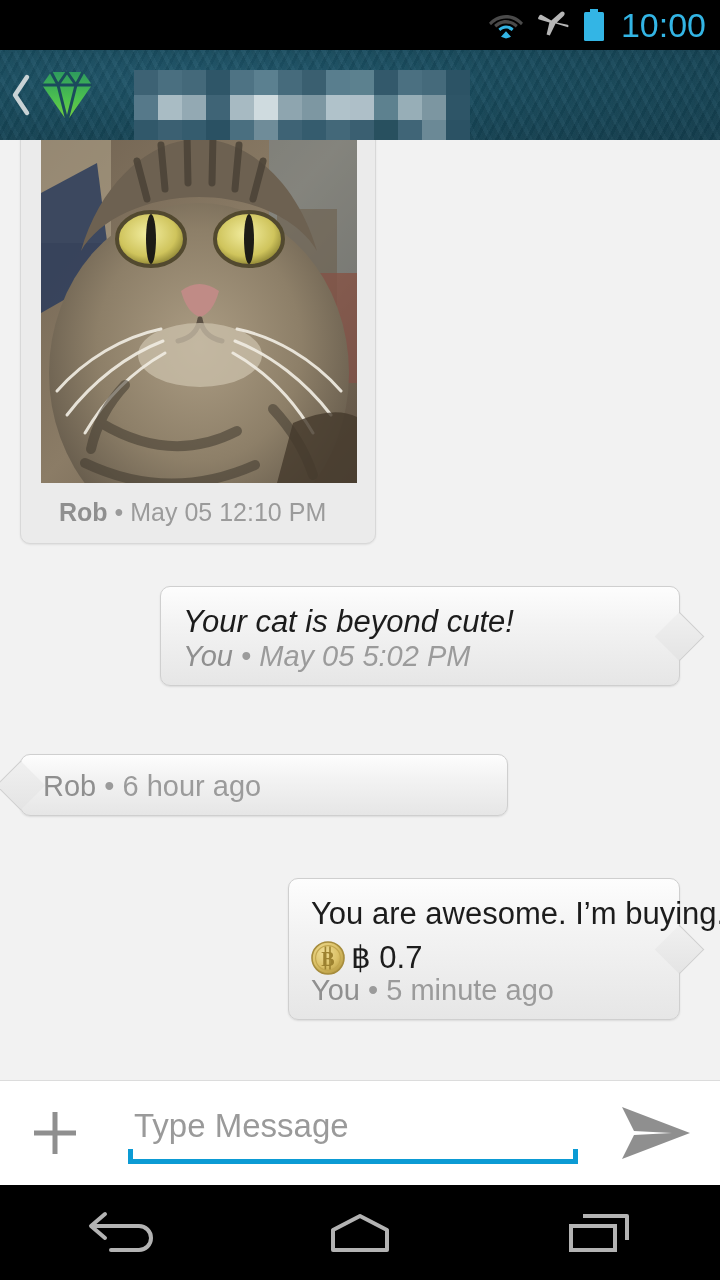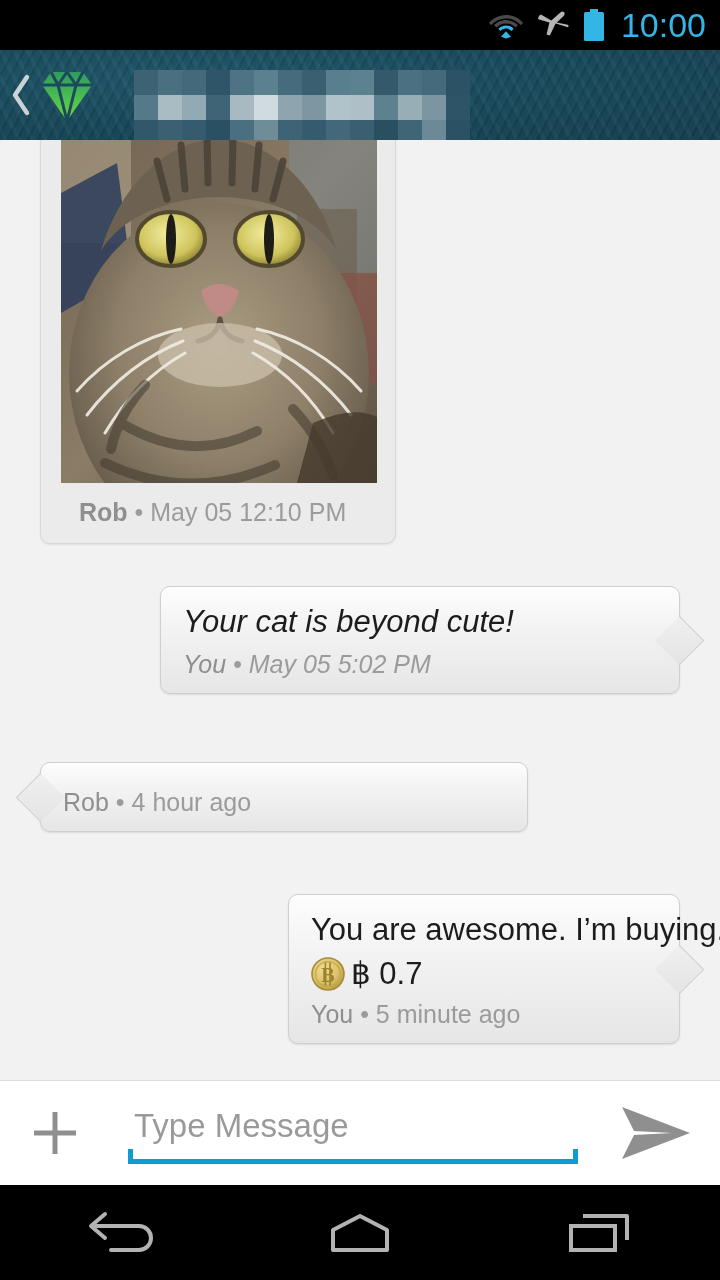--- a/index.html
+++ b/index.html
@@ -63,21 +63,21 @@
 
   
   .msglist {
     position: absolute; top: 140px; left: 0;
     width: 720px; height: 940px;
     background: #f2f2f2;
     overflow: hidden;
   }
 
   .row { display: flex; width: 100%; box-sizing: border-box; }
-  .row.left  { justify-content: flex-start; padding-left: 40px; }
+  .row.left  { justify-content: flex-start; padding-left: 20px; }
   .row.right { justify-content: flex-end;  padding-right: 40px; }
 
   .bubble {
     position: relative;
     background: linear-gradient(to bottom, #fdfdfd 0%, #f3f3f3 38%, #e6e6e6 100%);
     border: 1px solid #cfcfcf;
     border-radius: 10px;
     box-shadow: 0 1px 2px rgba(0,0,0,0.10);
     box-sizing: border-box;
     padding: 16px 22px 14px 22px;
@@ -96,22 +96,21 @@
   .bubble.left  .tail { left:  -18px; border-right: none; border-top: none; }
   .bubble .inner { position: relative; z-index: 1; }
 
   .msg-text {
     color: #1c1c1c;
     font-size: 31px;
     line-height: 38px;
     white-space: nowrap;
   }
   .msg-meta {
-    margin-top: 8px;
-    font-size: 25px;
+    font-size: 29px;
     line-height: 30px;
     color: #9b9b9b;
     white-space: nowrap;
   }
   .msg-meta .who { color: #8f8f8f; }
 
   
   .amount-line {
     display: flex; align-items: center;
     margin-top: 8px;
@@ -376,21 +375,21 @@
       </div>
     </div>
 
     <div class="row left" style="margin-top:68px;">
       <div class="bubble left" style="width:488px;">
         <span class="tail"></span>
         <div class="inner">
           <div class="msg-meta">
             <span class="who">Rob</span>
             <span>•</span>
-            <span>4 hour ago</span>
+            <span>6 hour ago</span>
           </div>
         </div>
       </div>
     </div>
 
     <div class="row right" style="margin-top:62px;">
       <div class="bubble right" style="width:392px;">
         <span class="tail"></span>
         <div class="inner">
           <div class="msg-text">You are awesome. I’m buying.</div>

